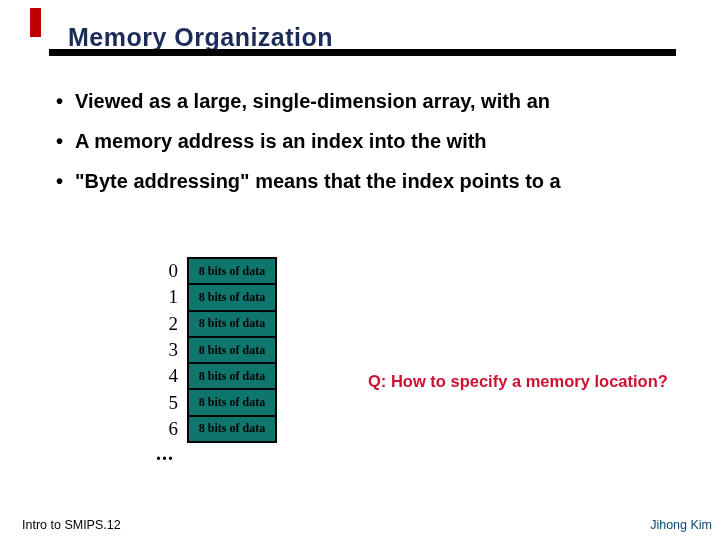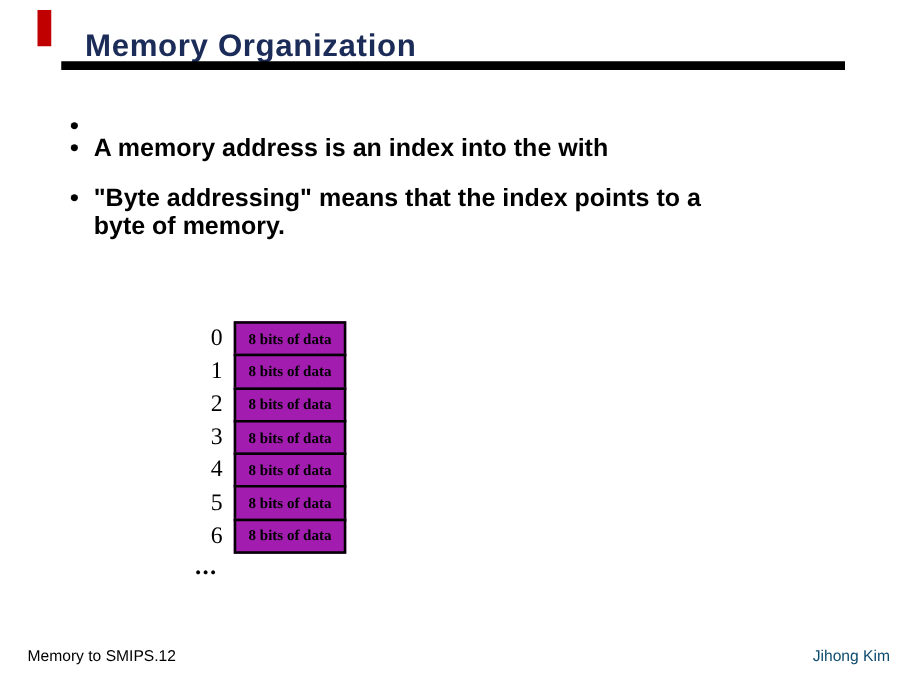--- a/index.html
+++ b/index.html
@@ -28,21 +28,21 @@
   .bullet .marker { position:absolute; left:0; top:0; }
   .mem-diagram { position:absolute; left:152px; top:257px; }
   .mem-row { display:flex; align-items:center; }
   .mem-row + .mem-row { margin-top:-2px; }
   .mem-index {
     width:26px; text-align:right; padding-right:9px;
     font-family:"Liberation Serif", serif; font-size:19px; color:#000;
   }
   .mem-cell {
     box-sizing:border-box; width:90px; height:28.3px;
-    border:2px solid #000000; background:#a21caf;
+    border:2px solid #000000; background:#0f766e;
     display:flex; align-items:center; justify-content:center;
     font-family:"Liberation Serif", serif; font-weight:bold; font-size:12px;
     color:#000; white-space:nowrap;
   }
   .mem-ellipsis {
     position:absolute; left:156px; top:442px;
     font-family:"Liberation Serif", serif; font-size:20px; font-weight:bold;
     color:#000; letter-spacing:1px;
   }
   .question {
@@ -65,29 +65,29 @@
 
   <div class="accent-bar"></div>
 
   <div class="slide-title">Memory Organization</div>
 
   <div class="title-rule"></div>
 
   <div class="bullets">
     <div class="bullet">
       <span class="marker">•</span>
+      <div>Viewed as a large, single-dimension array, with an</div>
     </div>
     <div class="bullet">
       <span class="marker">•</span>
       <div>A memory address is an index into the with</div>
     </div>
     <div class="bullet">
       <span class="marker">•</span>
       <div>"Byte addressing" means that the index points to a</div>
-      <div>byte of memory.</div>
     </div>
   </div>
 
   <div class="mem-diagram">
     <div class="mem-row">
       <span class="mem-index">0</span>
       <span class="mem-cell">8 bits of data</span>
     </div>
     <div class="mem-row">
       <span class="mem-index">1</span>
@@ -110,17 +110,18 @@
       <span class="mem-cell">8 bits of data</span>
     </div>
     <div class="mem-row">
       <span class="mem-index">6</span>
       <span class="mem-cell">8 bits of data</span>
     </div>
   </div>
 
   <div class="mem-ellipsis">...</div>
 
+  <div class="question">Q: How to specify a memory location?</div>
 
-  <div class="footer-left">Memory to SMIPS.12</div>
+  <div class="footer-left">Intro to SMIPS.12</div>
   <div class="footer-right">Jihong Kim</div>
 
 </div>
 
 </body></html>

